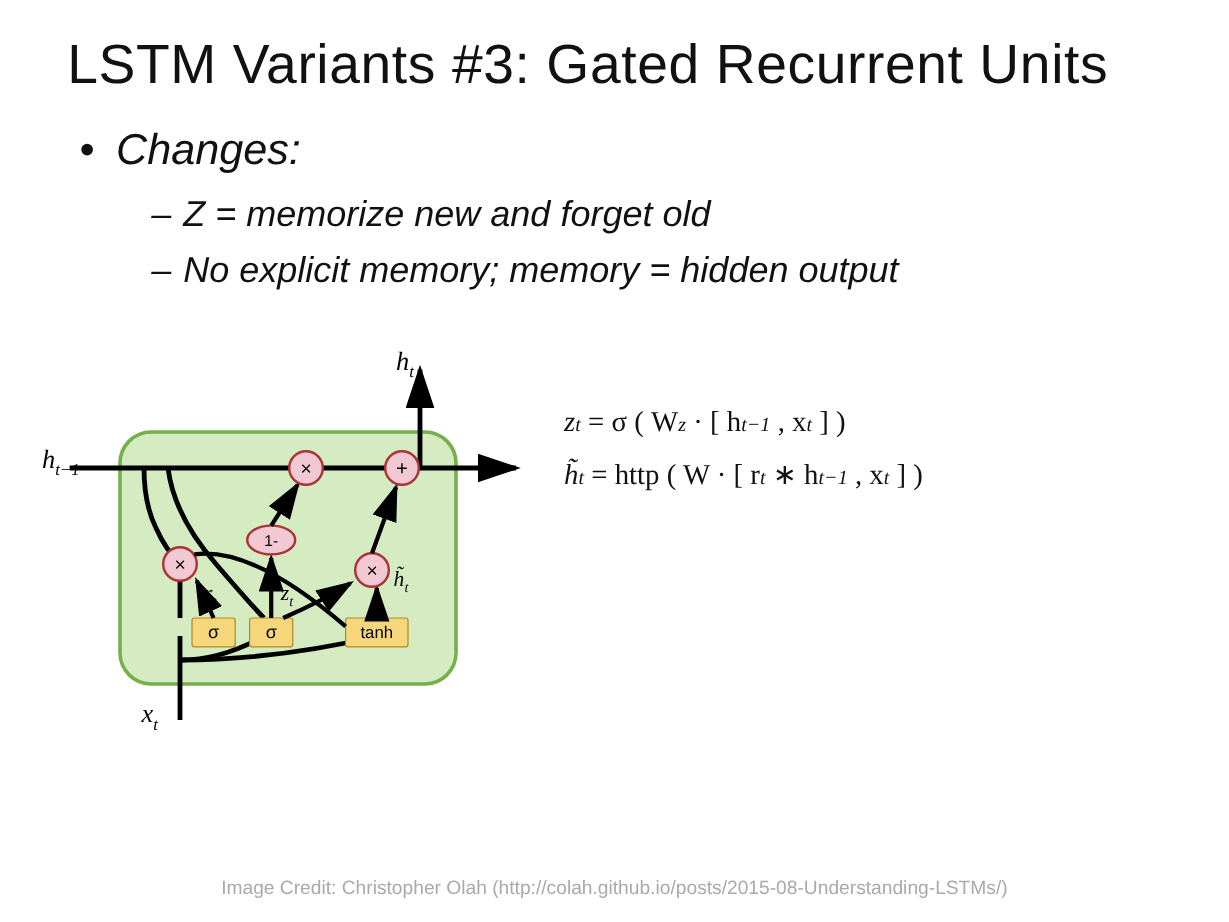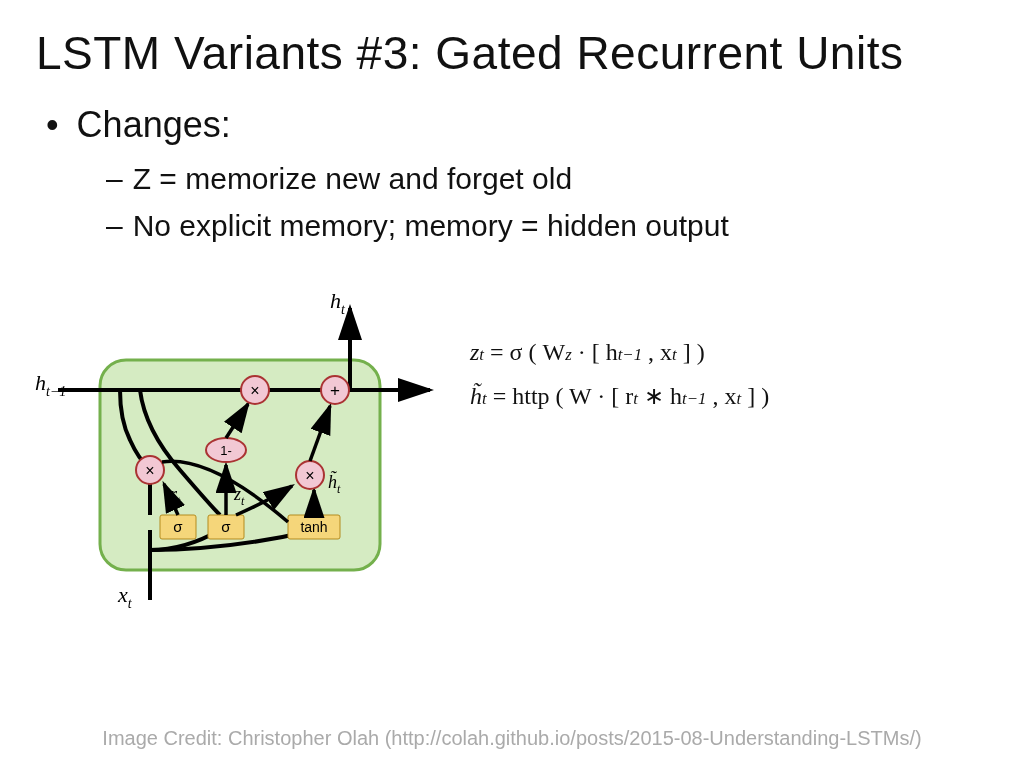--- a/index.html
+++ b/index.html
@@ -10,34 +10,35 @@
     background: #fff;
     font-family: "Helvetica Neue", Helvetica, Arial, sans-serif;
     color: #111;
     overflow: hidden;
   }
   .slide {
     width: 1024px;
     height: 768px;
     position: relative;
     box-sizing: border-box;
-    padding: 22px 40px 0 36px;
+    padding: 22px 40px 0 56px;
   }
   .title {
     font-size: 46px;
     font-weight: 400;
     letter-spacing: 0.5px;
     margin: 4px 0 24px 0;
   }
   ul.top {
     list-style: none;
     margin: 0 0 0 10px;
     padding: 0;
     font-size: 36px;
     font-weight: 400;
+    font-style: italic;
   }
   ul.top > li::before {
     content: "•";
     margin-right: 18px;
   }
   ul.sub {
     list-style: none;
     margin: 10px 0 0 60px;
     padding: 0;
     font-size: 30px;
@@ -65,21 +66,21 @@
   }
   .eqns .sub { font-size: 0.7em; }
   .eqns .fn { font-style: normal; }
   .eqns i { font-style: italic; }
   .credit {
     position: absolute;
     left: 0;
     right: 0;
     bottom: 18px;
     text-align: center;
-    font-size: 20px;
+    font-size: 16px;
     color: #aaa;
   }
 
   
   .diagram {
     position: absolute;
     left: -10px;
     top: -10px;
     width: 420px;
     height: 320px;

